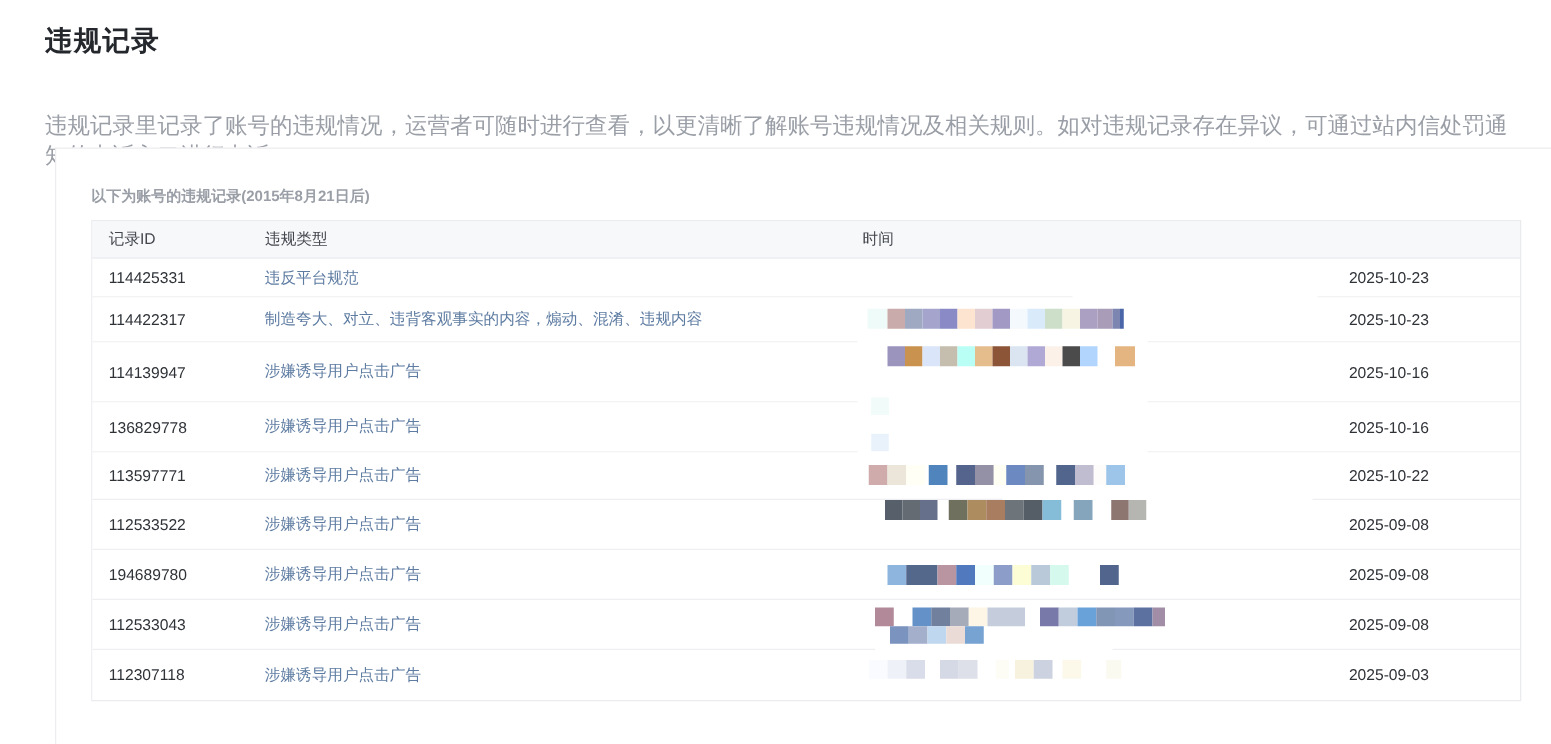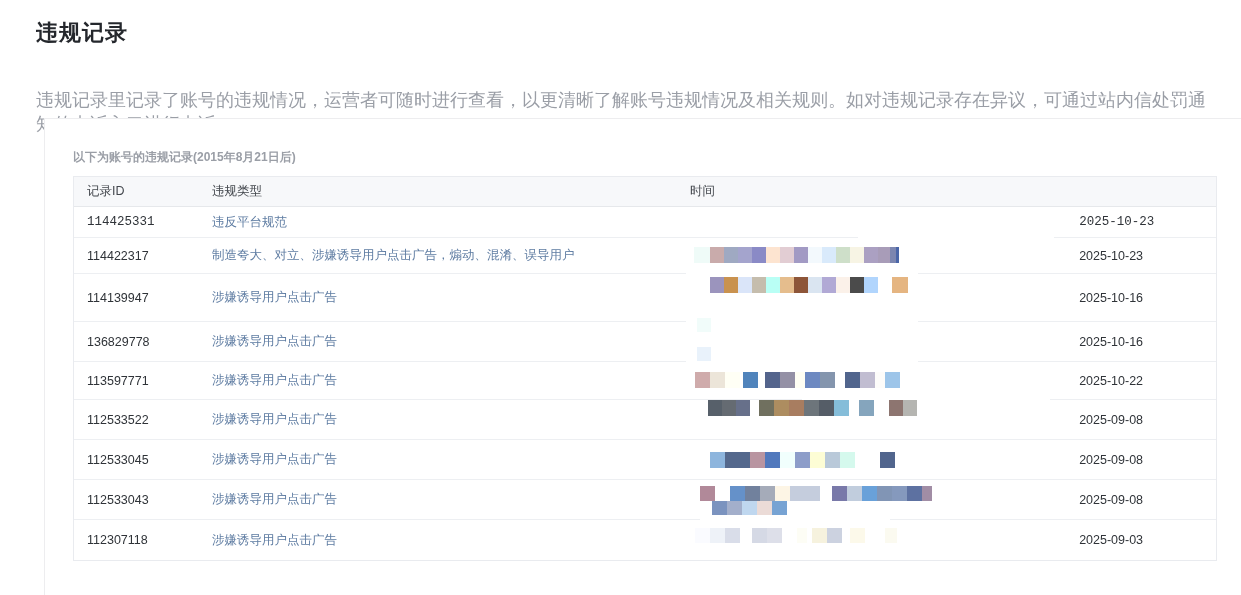--- a/index.html
+++ b/index.html
@@ -54,29 +54,29 @@
 
 <div class="card">
   <div class="records-note">以下为账号的违规记录(2015年8月21日后)</div>
   <div class="vio-table">
     <div class="thead">
       <div class="th c-id">记录ID</div>
       <div class="th c-type">违规类型</div>
       <div class="th c-time">时间</div>
     </div>
     <div>
-        <div class="tr" style="height: 31px; font-family: Liberation Mono, monospace;">
+        <div class="tr" style="height: 31px;">
     <div class="td td-id c-id">114425331</div>
     <div class="td td-type c-type">违反平台规范</div>
     <div class="td c-content"></div>
     <div class="td td-time c-time">2025-10-23</div>
   </div>
         <div class="tr" style="height: 36px;">
     <div class="td td-id c-id">114422317</div>
-    <div class="td td-type c-type">制造夸大、对立、涉嫌诱导用户点击广告，煽动、混淆、误导用户</div>
+    <div class="td td-type c-type">制造夸大、对立、违背客观事实的内容，煽动、混淆、违规内容</div>
     <div class="td c-content"></div>
     <div class="td td-time c-time">2025-10-23</div>
   </div>
         <div class="tr" style="height: 48px;">
     <div class="td td-id c-id">114139947</div>
     <div class="td td-type c-type">涉嫌诱导用户点击广告</div>
     <div class="td c-content"></div>
     <div class="td td-time c-time">2025-10-16</div>
   </div>
         <div class="tr" style="height: 40px;">
@@ -91,21 +91,21 @@
     <div class="td c-content"></div>
     <div class="td td-time c-time">2025-10-22</div>
   </div>
         <div class="tr" style="height: 40px;">
     <div class="td td-id c-id">112533522</div>
     <div class="td td-type c-type">涉嫌诱导用户点击广告</div>
     <div class="td c-content"></div>
     <div class="td td-time c-time">2025-09-08</div>
   </div>
         <div class="tr" style="height: 40px;">
-    <div class="td td-id c-id">112533045</div>
+    <div class="td td-id c-id">194689780</div>
     <div class="td td-type c-type">涉嫌诱导用户点击广告</div>
     <div class="td c-content"></div>
     <div class="td td-time c-time">2025-09-08</div>
   </div>
         <div class="tr" style="height: 40px; justify-content: flex-end;">
     <div class="td td-id c-id">112533043</div>
     <div class="td td-type c-type">涉嫌诱导用户点击广告</div>
     <div class="td c-content"></div>
     <div class="td td-time c-time">2025-09-08</div>
   </div>

